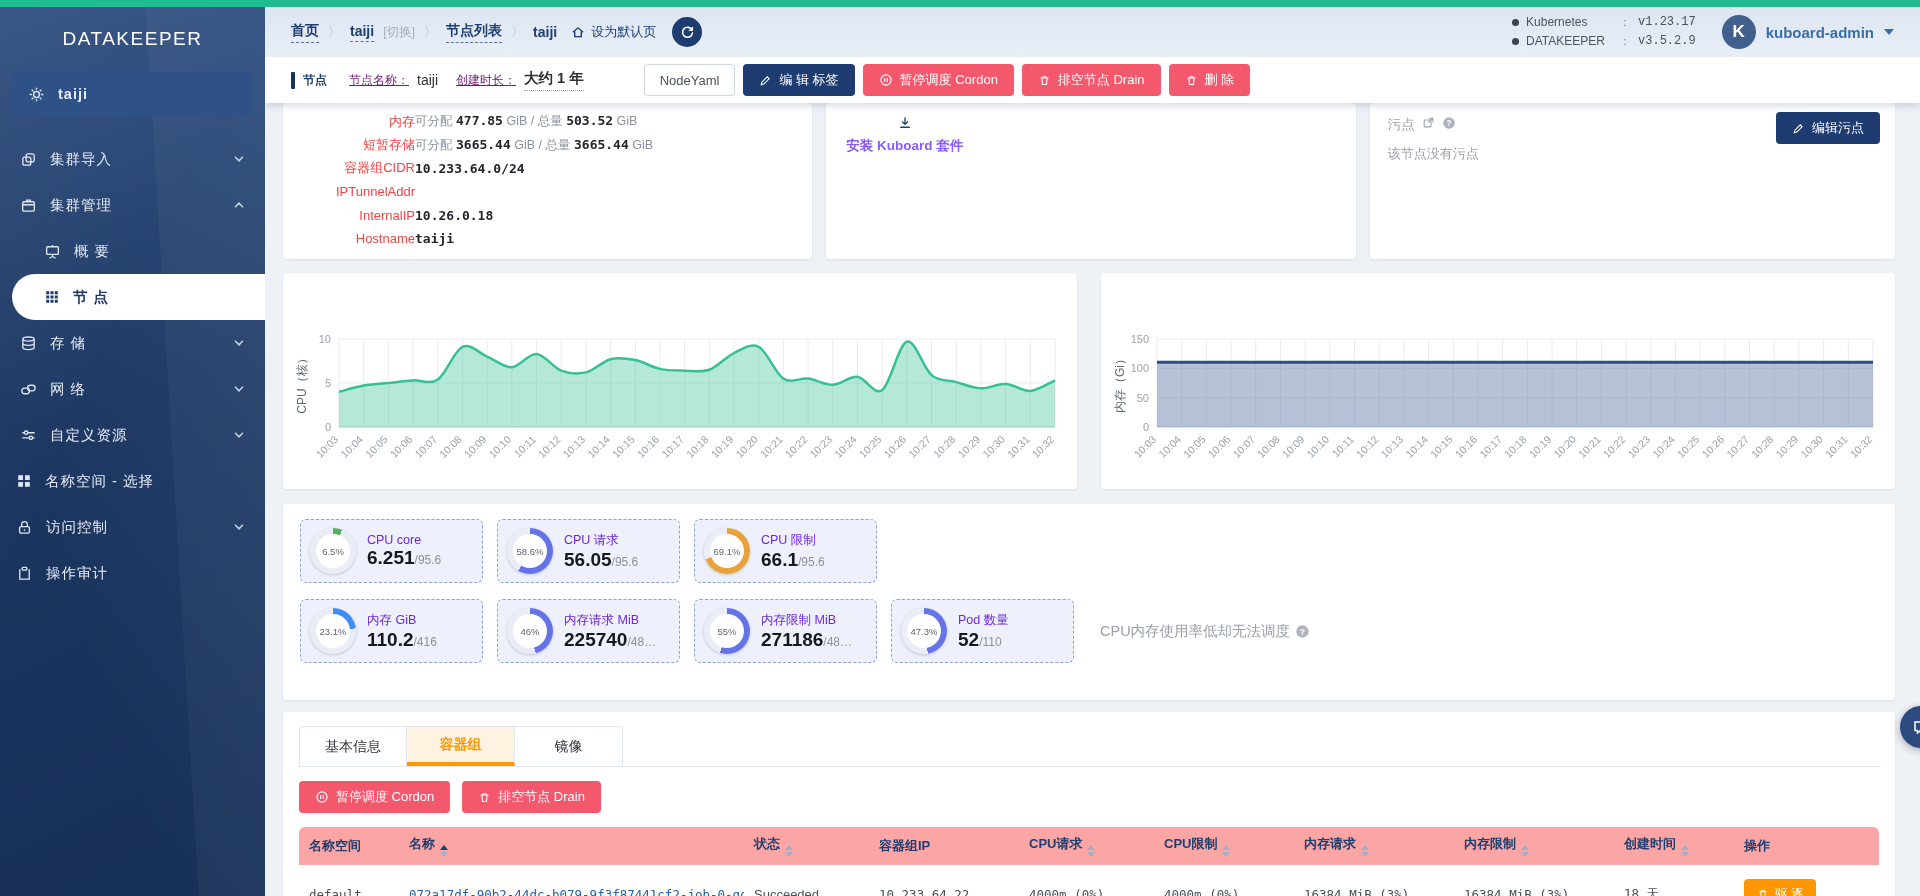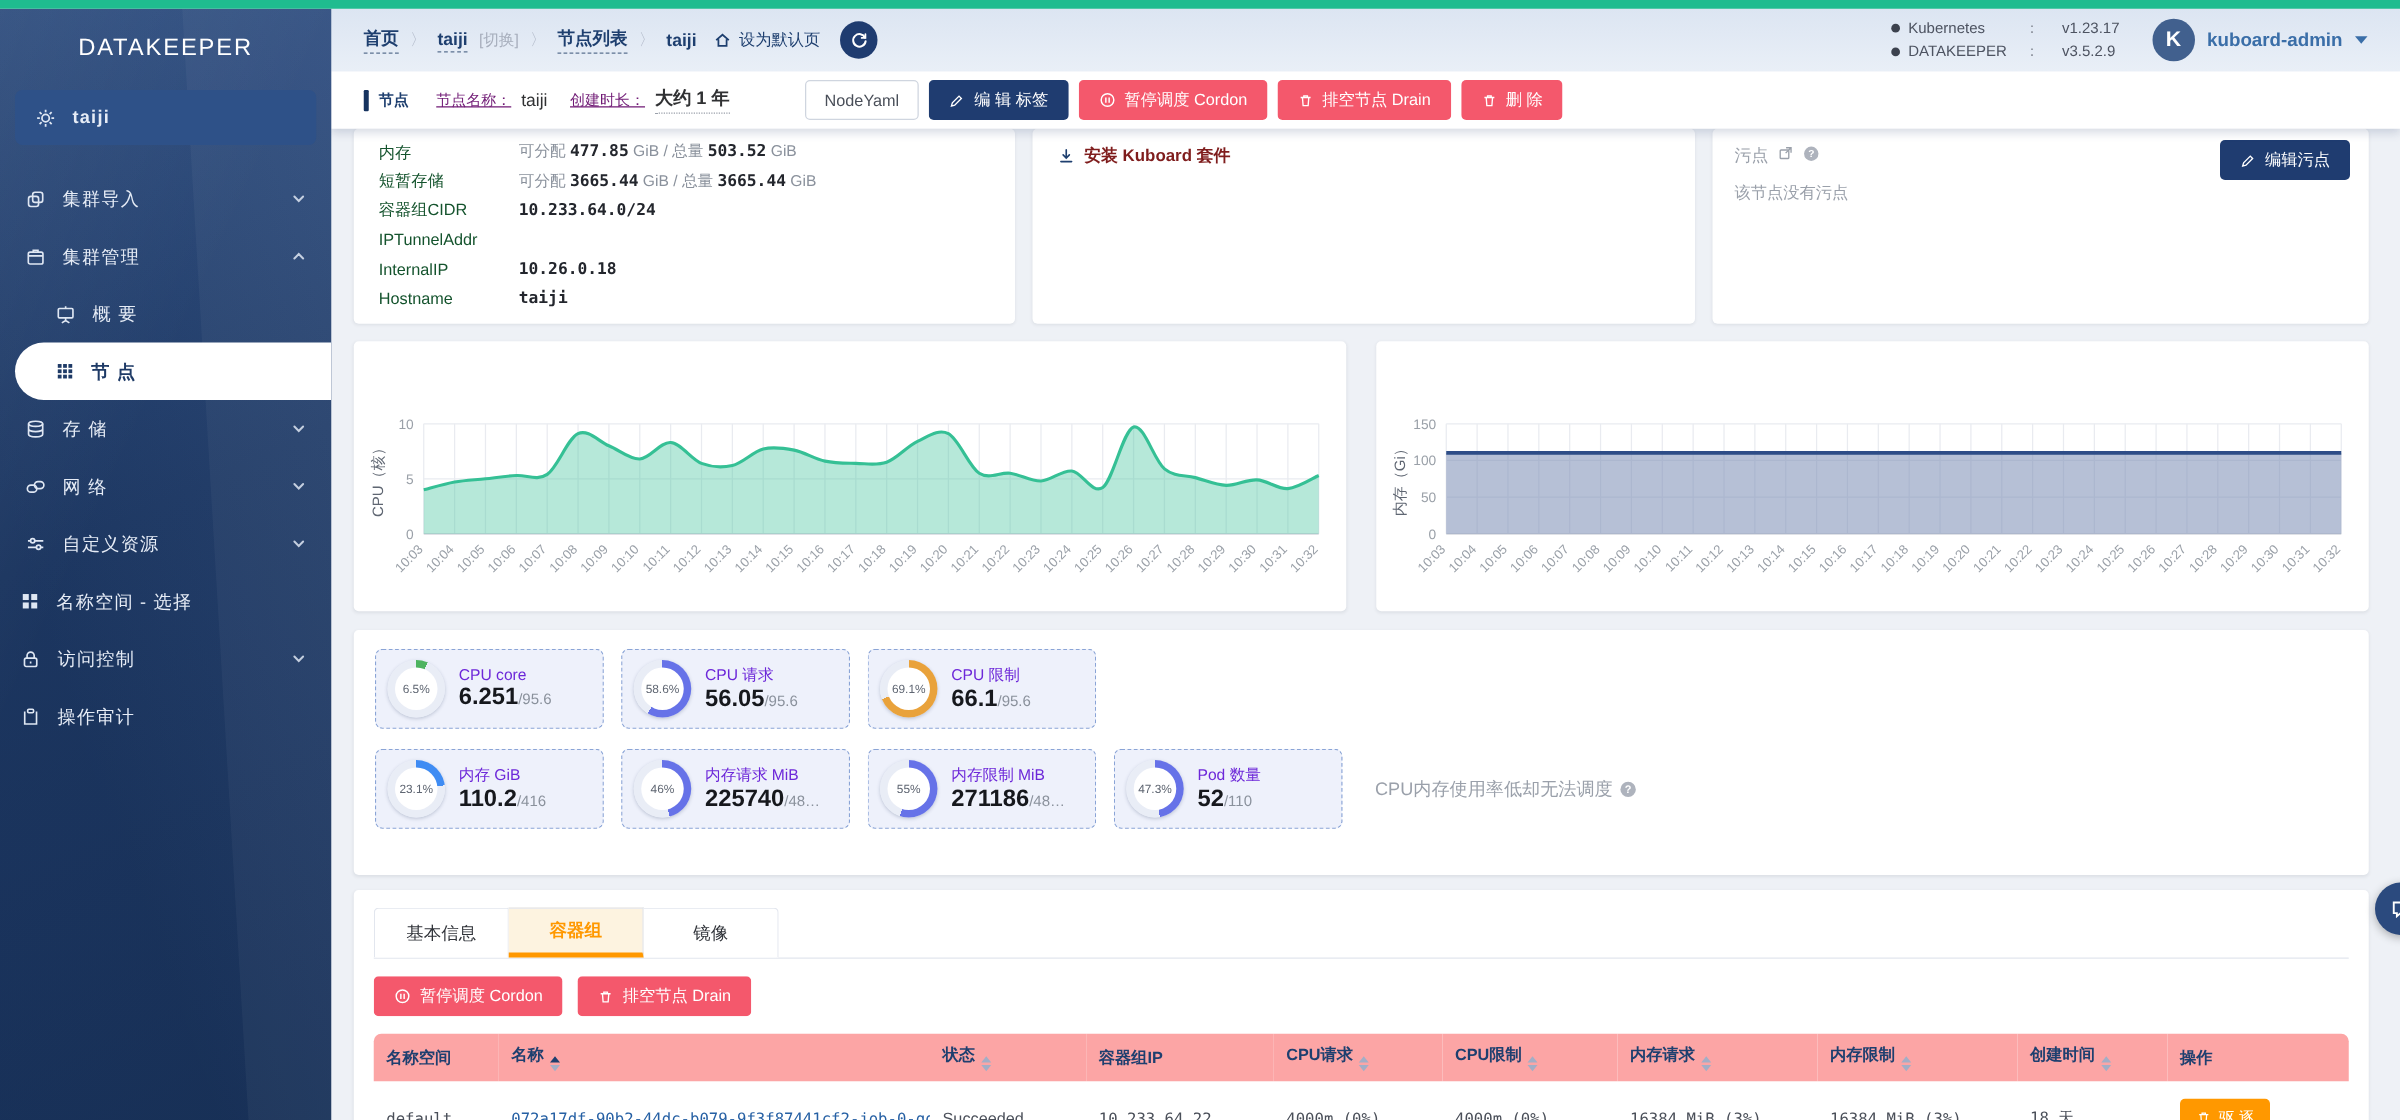--- a/index.html
+++ b/index.html
@@ -32,21 +32,21 @@
   .crumb .sep{color:#b4bccb;font-size:13px;}
   .crumb .switch{color:#a7aebc;font-size:12.5px;}
   .set-default{display:flex;align-items:center;gap:6px;color:#1e3f6f;font-size:13px;margin-left:14px;cursor:pointer;}
   .refresh-btn{width:30px;height:30px;border-radius:50%;background:#1f3c70;display:flex;align-items:center;justify-content:center;margin-left:16px;cursor:pointer;border:none;}
   .hdr-right{margin-left:auto;display:flex;align-items:center;gap:26px;}
   .ver-block{font-size:12px;color:#4d5361;line-height:19px;}
   .ver-row{display:flex;align-items:center;gap:7px;}
   .ver-row .dot{width:7px;height:7px;border-radius:50%;background:#3c424e;}
   .ver-row .vname{width:86px;}
   .ver-row .vsep{color:#8a8f99;}
-  .ver-row .vval{font-family:Liberation Sans, sans-serif;margin-left:11px;}
+  .ver-row .vval{font-family:Liberation Mono, monospace;}
   .user{display:flex;align-items:center;gap:10px;cursor:pointer;}
   .avatar{width:34px;height:34px;border-radius:50%;background:#41608e;color:#fff;font-weight:bold;font-size:17px;display:flex;align-items:center;justify-content:center;}
   .uname{color:#3a6ea8;font-weight:bold;font-size:15px;}
   .ucaret{width:0;height:0;border-left:5px solid transparent;border-right:5px solid transparent;border-top:6px solid #3a6ea8;}
 
   
   .actionbar{position:absolute;left:265px;top:57px;right:0;height:46px;background:#fff;box-shadow:0 3px 7px rgba(60,80,120,.20);display:flex;align-items:center;padding:0 26px;box-sizing:border-box;gap:8px;z-index:5;}
   .tbar{width:4px;height:17px;background:#16335f;border-radius:1px;}
   .atitle{font-size:12px;font-weight:bold;color:#1e3f6f;margin-right:14px;}
   .alab{color:#701a75;font-size:12px;text-decoration:underline;}
@@ -57,26 +57,26 @@
   .btn-navy{background:#1f3c70;color:#fff;}
   .btn-red{background:#f4586c;color:#fff;}
 
   
   .content{position:absolute;left:265px;top:103px;right:0;bottom:0;padding:0 25px 0 18px;box-sizing:border-box;}
   .card{background:#fff;border-radius:4px;box-shadow:0 1px 3px rgba(0,21,41,.08);box-sizing:border-box;}
 
   .row1{display:flex;gap:14px;height:156px;}
   .info-card{flex:1;padding:7px 20px;overflow:hidden;}
   .info-row{display:flex;align-items:center;height:23.4px;font-size:13px;}
-  .info-label{width:112px;color:#14532d;flex:none;}
+  .info-label{width:112px;color:#ef4444;flex:none;text-align:right;}
   .vm{color:#8a919c;font-size:12.5px;}
   .vs{font-family:"DejaVu Sans Mono",monospace;font-weight:bold;color:#23262d;font-size:13px;}
 
   .kuboard-card{flex:1;padding:13px 20px;}
-  .install-link{display:inline-flex;align-items:center;gap:7px;color:#7f1d1d;font-weight:bold;font-size:13.5px;cursor:pointer;}
+  .install-link{display:inline-flex;align-items:center;gap:7px;color:#8b5cf6;font-weight:bold;font-size:13.5px;cursor:pointer;flex-direction:column;}
 
   .taint-card{flex:1;padding:13px 18px;position:relative;}
   .taint-head{display:flex;align-items:flex-start;gap:7px;color:#9aa0aa;font-size:13.5px;}
   .taint-empty{margin-top:11px;color:#9aa0aa;font-size:13px;}
   .taint-edit{position:absolute;right:15px;top:9px;}
 
   .row2{display:flex;gap:24px;margin-top:14px;height:216px;}
   .chart-card{flex:1;padding:58px 12px 0 10px;}
   .chart-box{width:100%;height:152px;}
 

